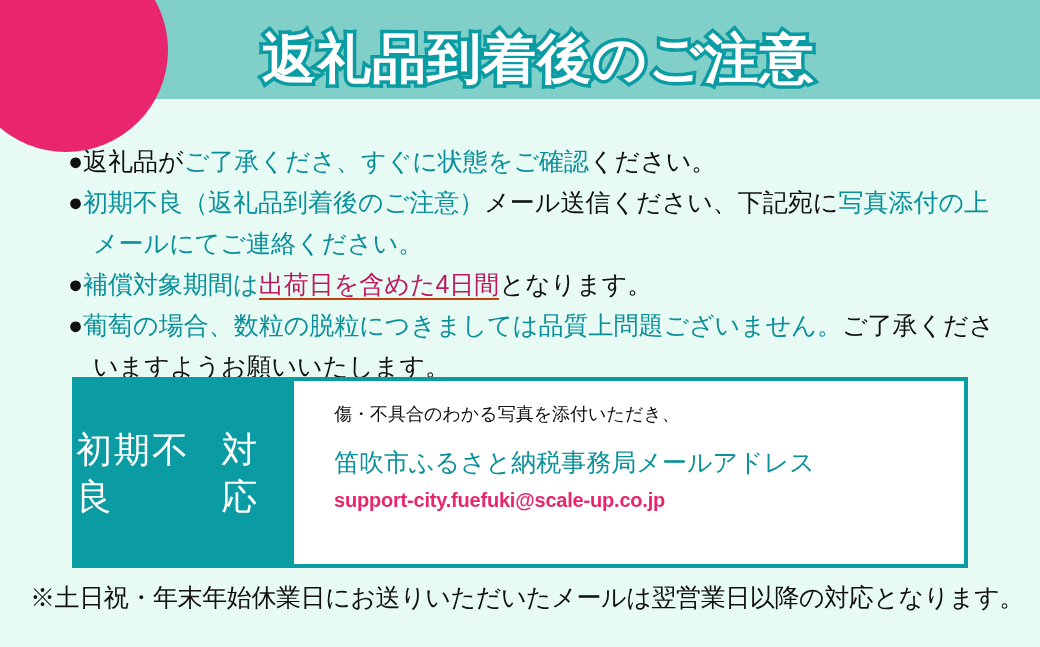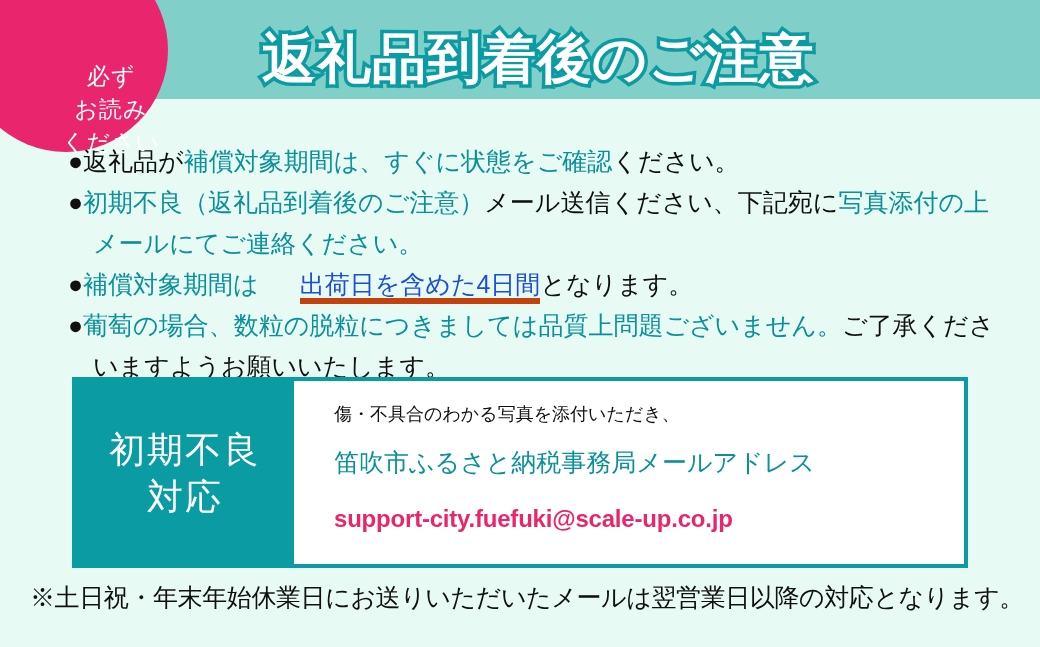--- a/index.html
+++ b/index.html
@@ -81,23 +81,22 @@
   .bullet-line {
     font-size: 25px;
     line-height: 41px;
     color: #101010;
     white-space: nowrap;
     letter-spacing: 0px;
   }
   .bullet-line.indent { padding-left: 25px; }
   .tk { color: #0a9099; }
   .pk {
-    color: #1d4ed8;
-    border-bottom: 6px solid #c2410c;
-    margin-left: 41px;
+    color: #be185d;
+    border-bottom: 2px solid #c2410c;
   }
   .dot { color: #101010; }
 
   
   .resp-box {
     position: absolute;
     left: 72px;
     top: 377px;
     width: 896px;
     height: 191px;
@@ -105,21 +104,21 @@
     display: flex;
     background: #ffffff;
     border: 4px solid #0a9ba3;
   }
   .resp-label {
     width: 218px;
     flex: 0 0 218px;
     background: #0a9ba3;
     color: #ffffff;
     display: flex;
-    flex-direction: column;
+    flex-direction: row;
     align-items: center;
     justify-content: center;
     font-size: 36px;
     line-height: 47px;
     letter-spacing: 2px;
   }
   .resp-label span { display: block; }
   .resp-body {
     flex: 1 1 auto;
     padding: 18px 0 0 40px;
@@ -132,22 +131,22 @@
     white-space: nowrap;
   }
   .resp-body .addr-label {
     margin-top: 14px;
     font-size: 25px;
     line-height: 36px;
     color: #0a9099;
     white-space: nowrap;
   }
   .resp-body .addr-mail {
-    margin-top: 20px;
-    font-size: 24px;
+    margin-top: 1px;
+    font-size: 20px;
     line-height: 38px;
     font-weight: bold;
     color: #e8256d;
     white-space: nowrap;
     letter-spacing: -0.2px;
   }
 
   
   .footer-note {
     position: absolute;
@@ -164,28 +163,23 @@
 </head>
 <body>
 
 <div id="page">
 
   <div class="header-band">
     <div class="header-title">返礼品到着後のご注意</div>
   </div>
 
   <div class="badge"></div>
-  <div class="badge-text" id="badge-text">
-      <span>必ず</span>
-      <span>お読み</span>
-      <span>ください</span>
-    </div>
 
   <div class="bullets" id="bullets">
-      <div class="bullet-line"><span class="dot">●</span><span class="dot">返礼品が</span><span class="tk">補償対象期間は、すぐに状態をご確認</span><span class="dot">ください。</span></div>
+      <div class="bullet-line"><span class="dot">●</span><span class="dot">返礼品が</span><span class="tk">ご了承くださ、すぐに状態をご確認</span><span class="dot">ください。</span></div>
       <div class="bullet-line"><span class="dot">●</span><span class="tk">初期不良（返礼品到着後のご注意）</span><span class="dot">メール送信ください、下記宛に</span><span class="tk">写真添付の上</span></div>
       <div class="bullet-line indent"><span class="tk">メールにてご連絡ください。</span></div>
       <div class="bullet-line"><span class="dot">●</span><span class="tk">補償対象期間は</span><span class="pk">出荷日を含めた4日間</span><span class="dot">となります。</span></div>
       <div class="bullet-line"><span class="dot">●</span><span class="tk">葡萄の場合、数粒の脱粒につきましては品質上問題ございません。</span><span class="dot">ご了承くださ</span></div>
       <div class="bullet-line indent"><span class="dot">いますようお願いいたします。</span></div>
     </div>
 
   <div class="resp-box">
     <div class="resp-label" id="resp-label">
         <span>初期不良</span>

